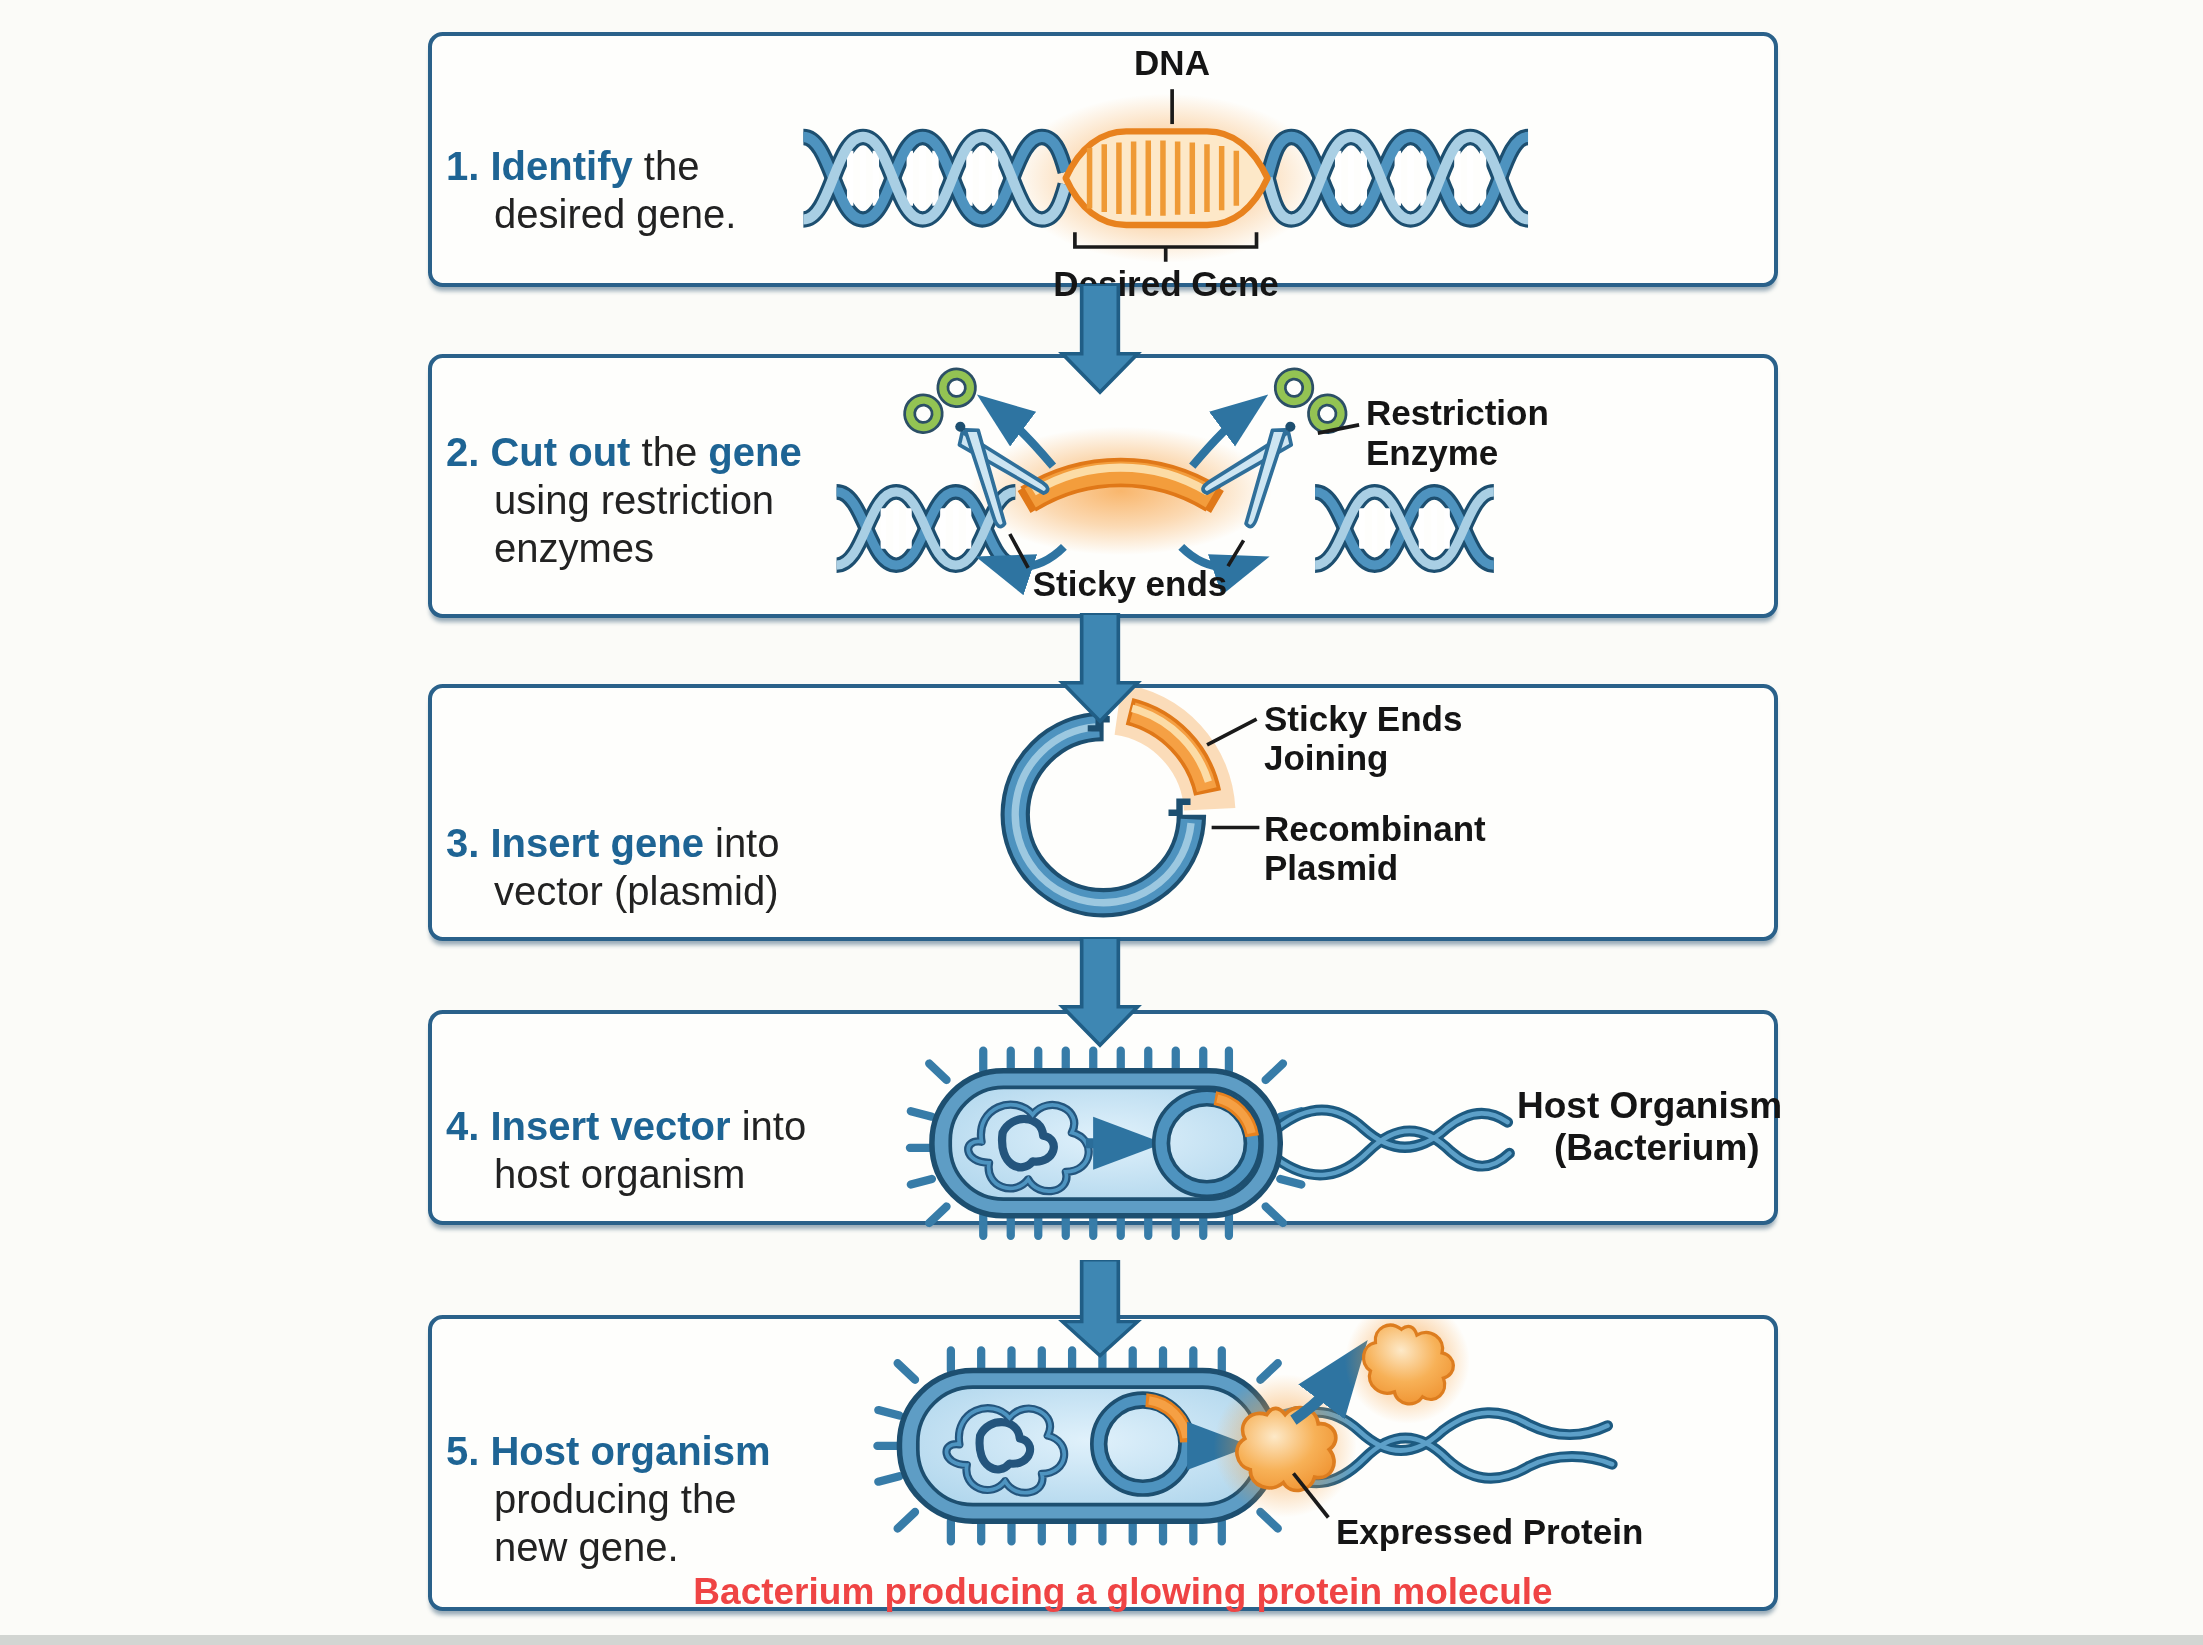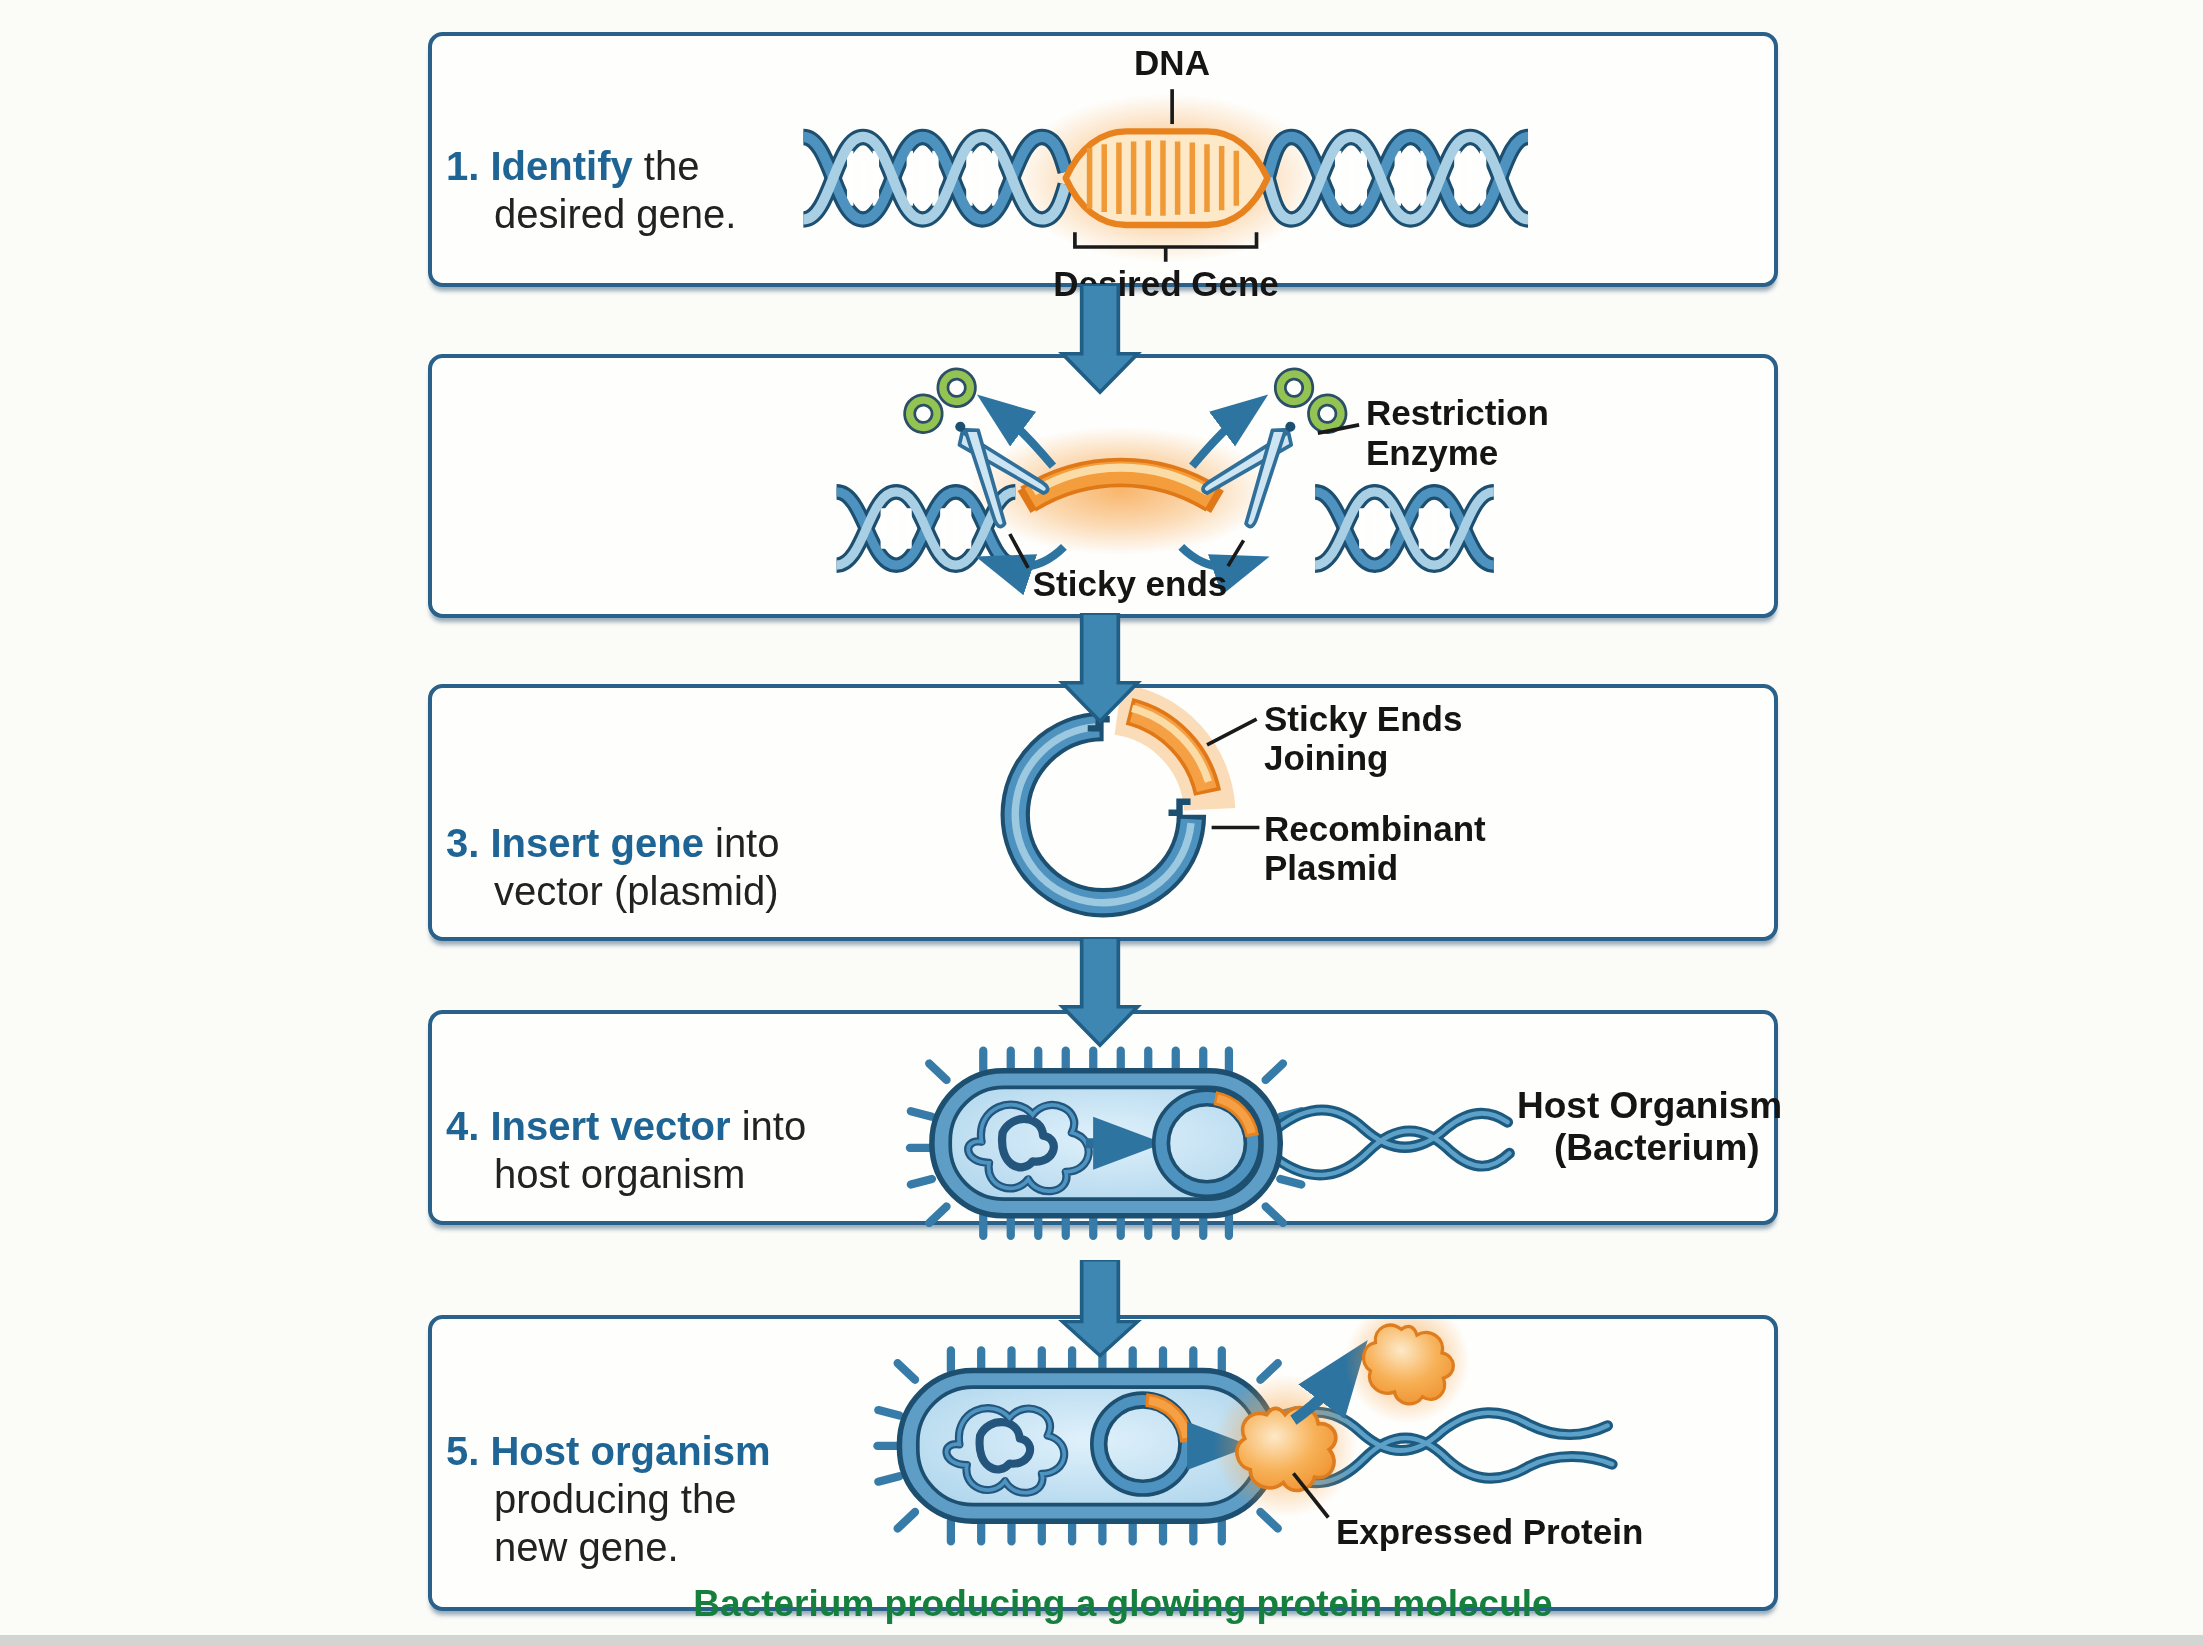--- a/index.html
+++ b/index.html
@@ -7,21 +7,21 @@
         font-family:"Liberation Sans","DejaVu Sans",sans-serif;}
   .step-box{position:absolute;left:428px;width:1350px;background:#fefefc;
         border:4.6px solid #2a618a;border-radius:14.7px;box-sizing:border-box;
         box-shadow:0 6.4px 4.6px -2.8px rgba(32,74,104,.45);}
   .fig{position:absolute;left:0;top:0;}
   .title{position:absolute;left:62px;font-size:40px;line-height:48px;color:#222;white-space:nowrap;}
   .title .tl.first{text-indent:-48px;}
   .kw{color:#1e6494;font-weight:bold;}
   .lbl{position:absolute;font-size:35px;font-weight:bold;color:#151515;white-space:nowrap;line-height:39px;}
   .ctr{transform:translateX(-50%);}
-  .caption{position:absolute;font-size:37px;font-weight:bold;color:#15803d;white-space:nowrap;transform:translateX(-50%);margin-top:12px;}
+  .caption{position:absolute;font-size:37px;font-weight:bold;color:#ef4444;white-space:nowrap;transform:translateX(-50%);}
   .gap-arrow{position:absolute;width:110px;height:112px;}
   .bottom-strip{position:absolute;left:0;top:1635px;width:2204px;height:11px;background:#d2d5d2;}
 </style>
 </head>
 <body>
 
 <div class="page">
 
   <svg width="0" height="0" style="position:absolute">
     <defs>
@@ -113,20 +113,25 @@
         <path d="M676,118 Q640,75 612,54" marker-end="url(#ah)"></path>
         <path d="M828,118 Q864,75 892,54" marker-end="url(#ah)"></path>
         <path d="M688,206 Q656,238 614,224" marker-end="url(#ah)"></path>
         <path d="M816,206 Q848,238 890,224" marker-end="url(#ah)"></path>
       </g>
       <use href="#scissors" transform="translate(575,75) rotate(52)"></use>
       <use href="#scissors" transform="translate(935,75) scale(-1,1) rotate(52)"></use>
       <line x1="965" y1="82" x2="1010" y2="73" stroke="#1a1a1a" stroke-width="4"></line>
       <path d="M629,192 L649,229 M884,199 L867,227" stroke="#1a1a1a" stroke-width="4"></path>
     </svg>
+    <div class="title" style="top:70px;">
+      <div class="tl first"><span class="kw">2. Cut out</span><span> the </span><span class="kw">gene</span></div>
+      <div class="tl"><span>using restriction</span></div>
+      <div class="tl"><span>enzymes</span></div>
+    </div>
     <div class="lbl" style="left:934px;top:35px;">Restriction</div>
     <div class="lbl" style="left:934px;top:75px;">Enzyme</div>
     <div class="lbl ctr" style="left:698px;top:206px;">Sticky ends</div>
   </div>
 
   <div class="step-box" style="top:684px;height:257px;">
     <svg class="fig" width="1350" height="257" viewBox="0 0 1470 280">
       <circle cx="731" cy="138" r="116" fill="none" stroke="#f79e3c" stroke-opacity=".35" stroke-width="56" stroke-dasharray="160 569" transform="rotate(-82 731 138)"></circle>
       <g>
         <circle cx="731" cy="138" r="96" fill="none" stroke="#1d4f70" stroke-width="32" stroke-dasharray="452 152"></circle>

